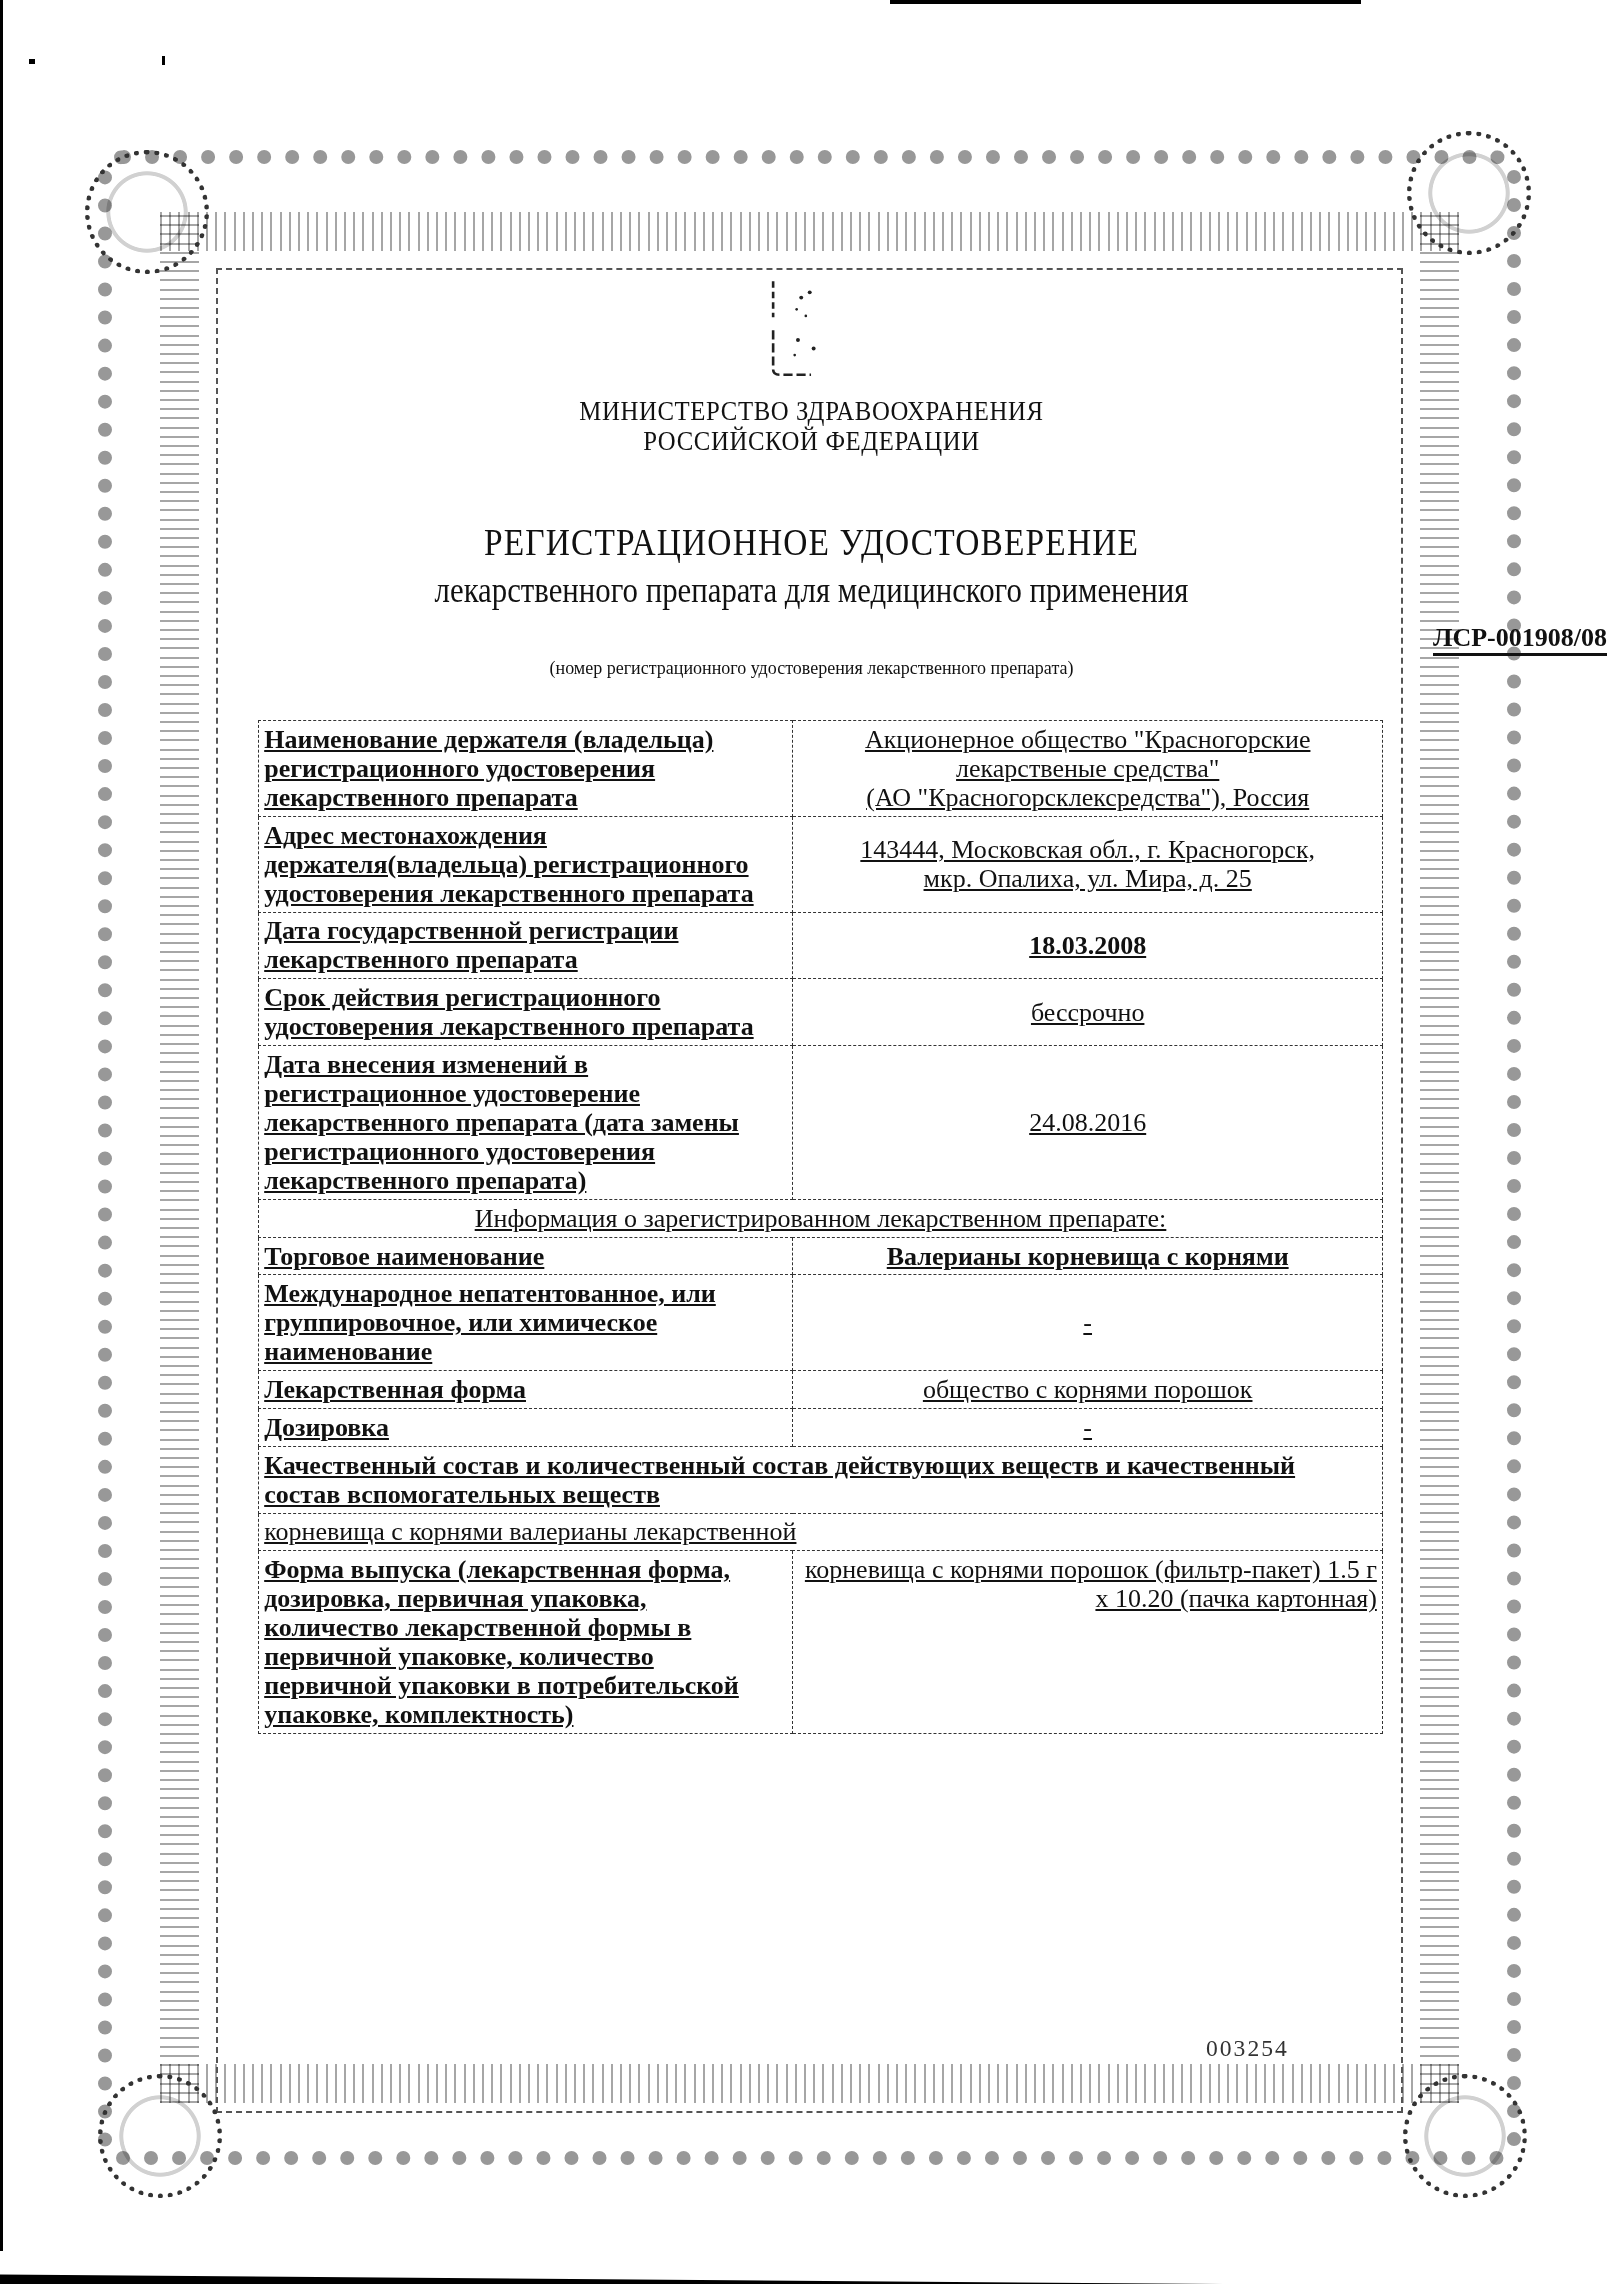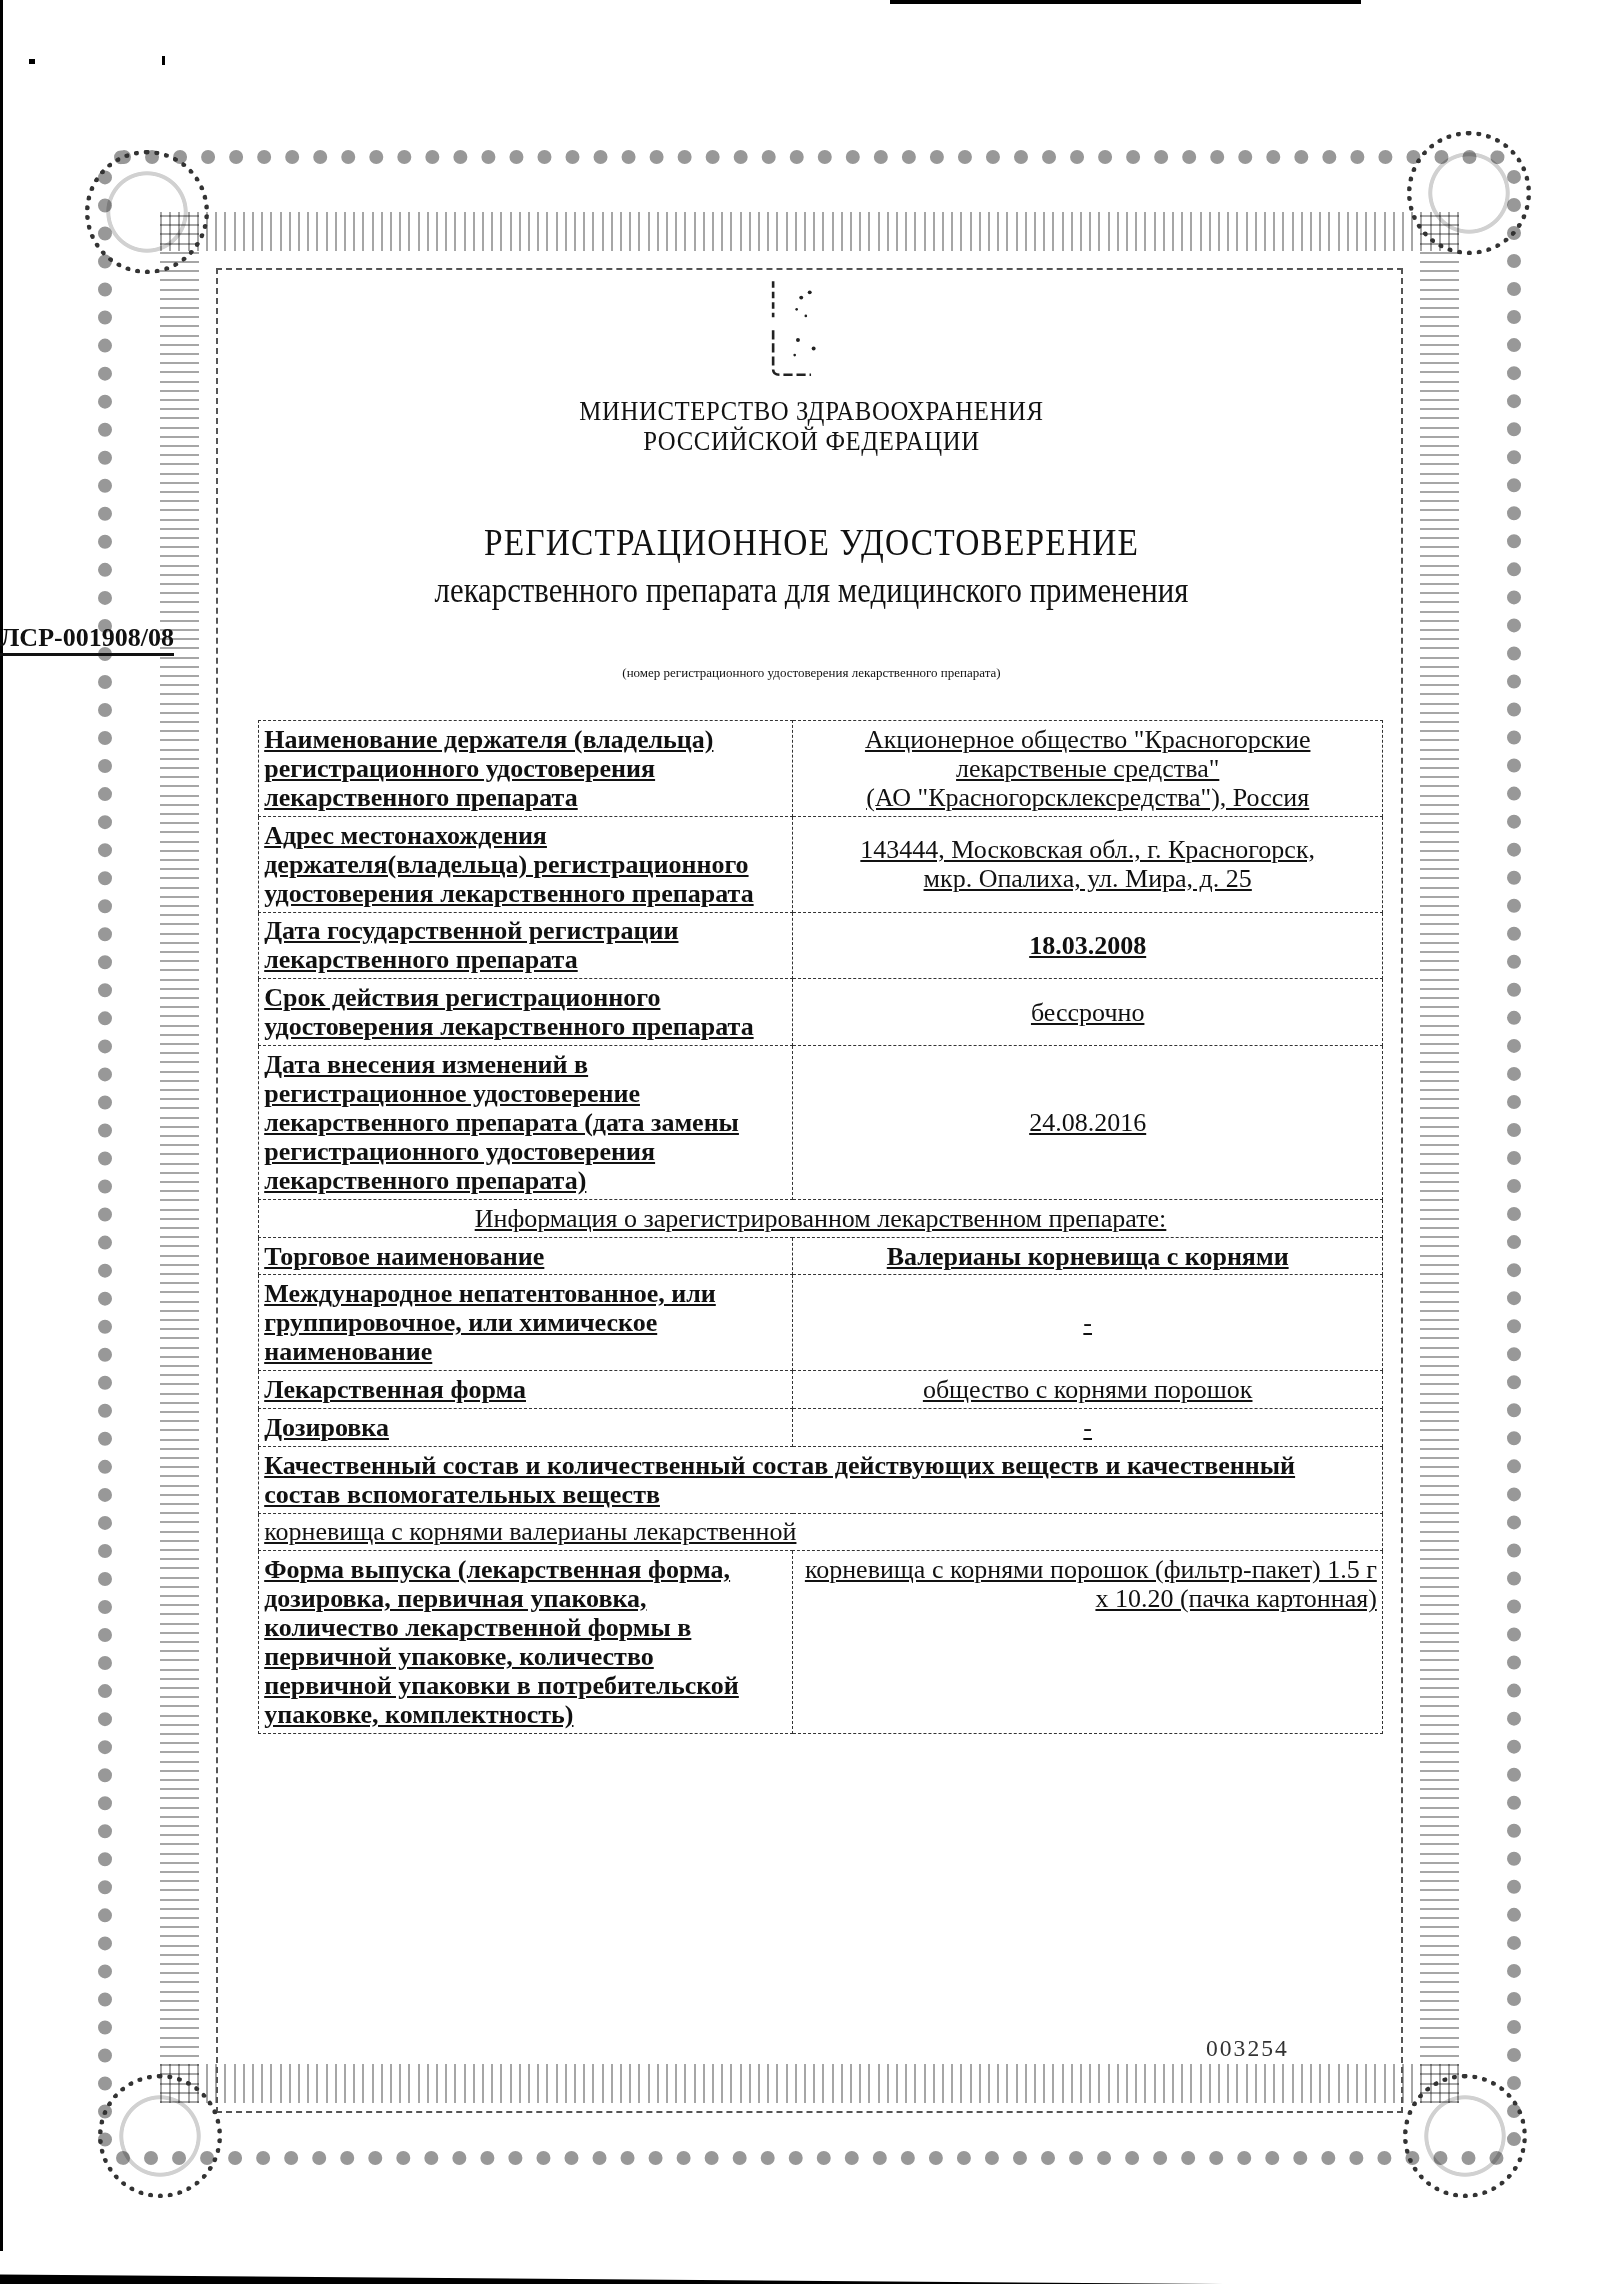--- a/index.html
+++ b/index.html
@@ -53,28 +53,27 @@
   }
   .title {
     position: absolute; left: 0; width: 1623px; text-align: center; top: 520px;
     font-size: 38px; letter-spacing: 1.3px; transform: scaleX(.88);
   }
   .subtitle {
     position: absolute; left: 0; width: 1623px; text-align: center; top: 571px;
     font-size: 35px; transform: scaleX(.88);
   }
   .reg-number {
-    position: absolute; left: 0; width: 1607px; text-align: left; top: 623px;
+    position: absolute; left: 0; width: 1607px; text-align: right; top: 623px;
     font-size: 26px; font-weight: bold;
   }
   .reg-number span { border-bottom: 3.3px solid #111; padding-bottom: 1.3px; }
   .reg-caption {
     position: absolute; left: 0; width: 1623px; text-align: center; top: 658px;
-    font-size: 13px;
-    margin-top: 7px;
+    font-size: 18px;
   }
 
   
   .cert-table {
     position: absolute; left: 258px; top: 720px; width: 1125px;
     border-collapse: collapse; font-size: 26px; line-height: 29px; text-decoration: underline;
   }
   .cert-table td {
     border: 1.3px dashed #333; vertical-align: top; padding: 3.9px 5.2px;
   }

